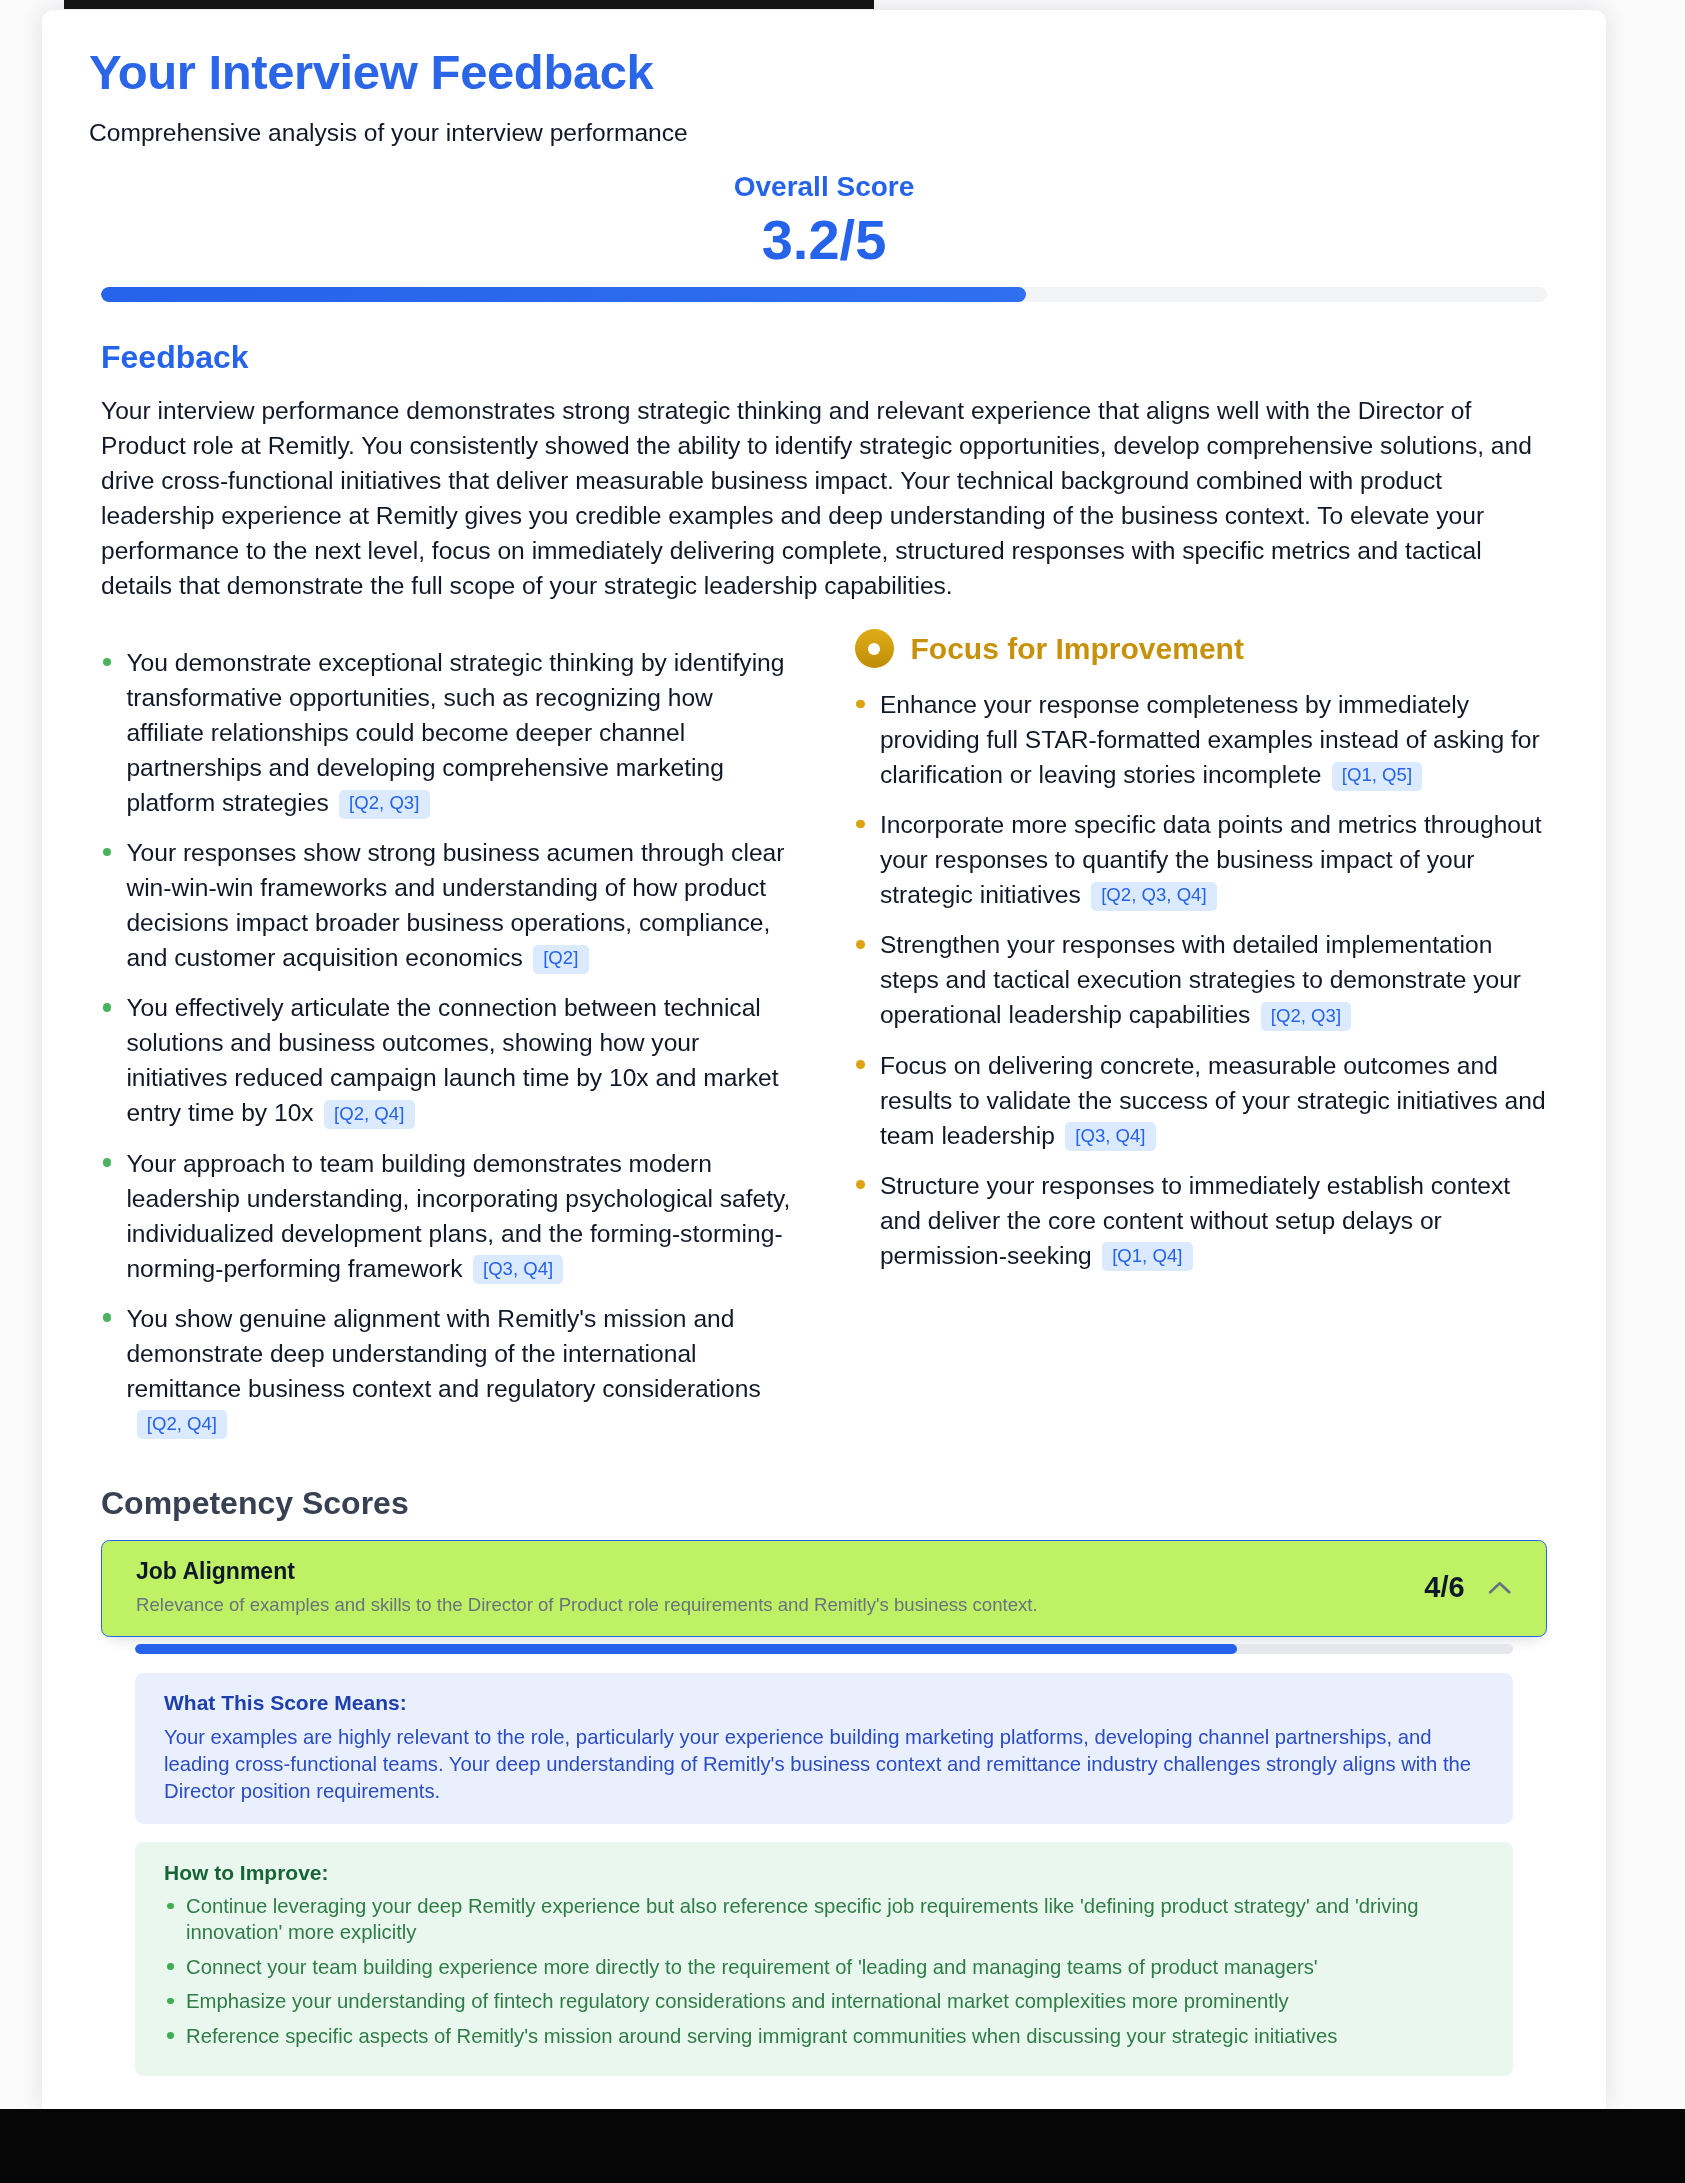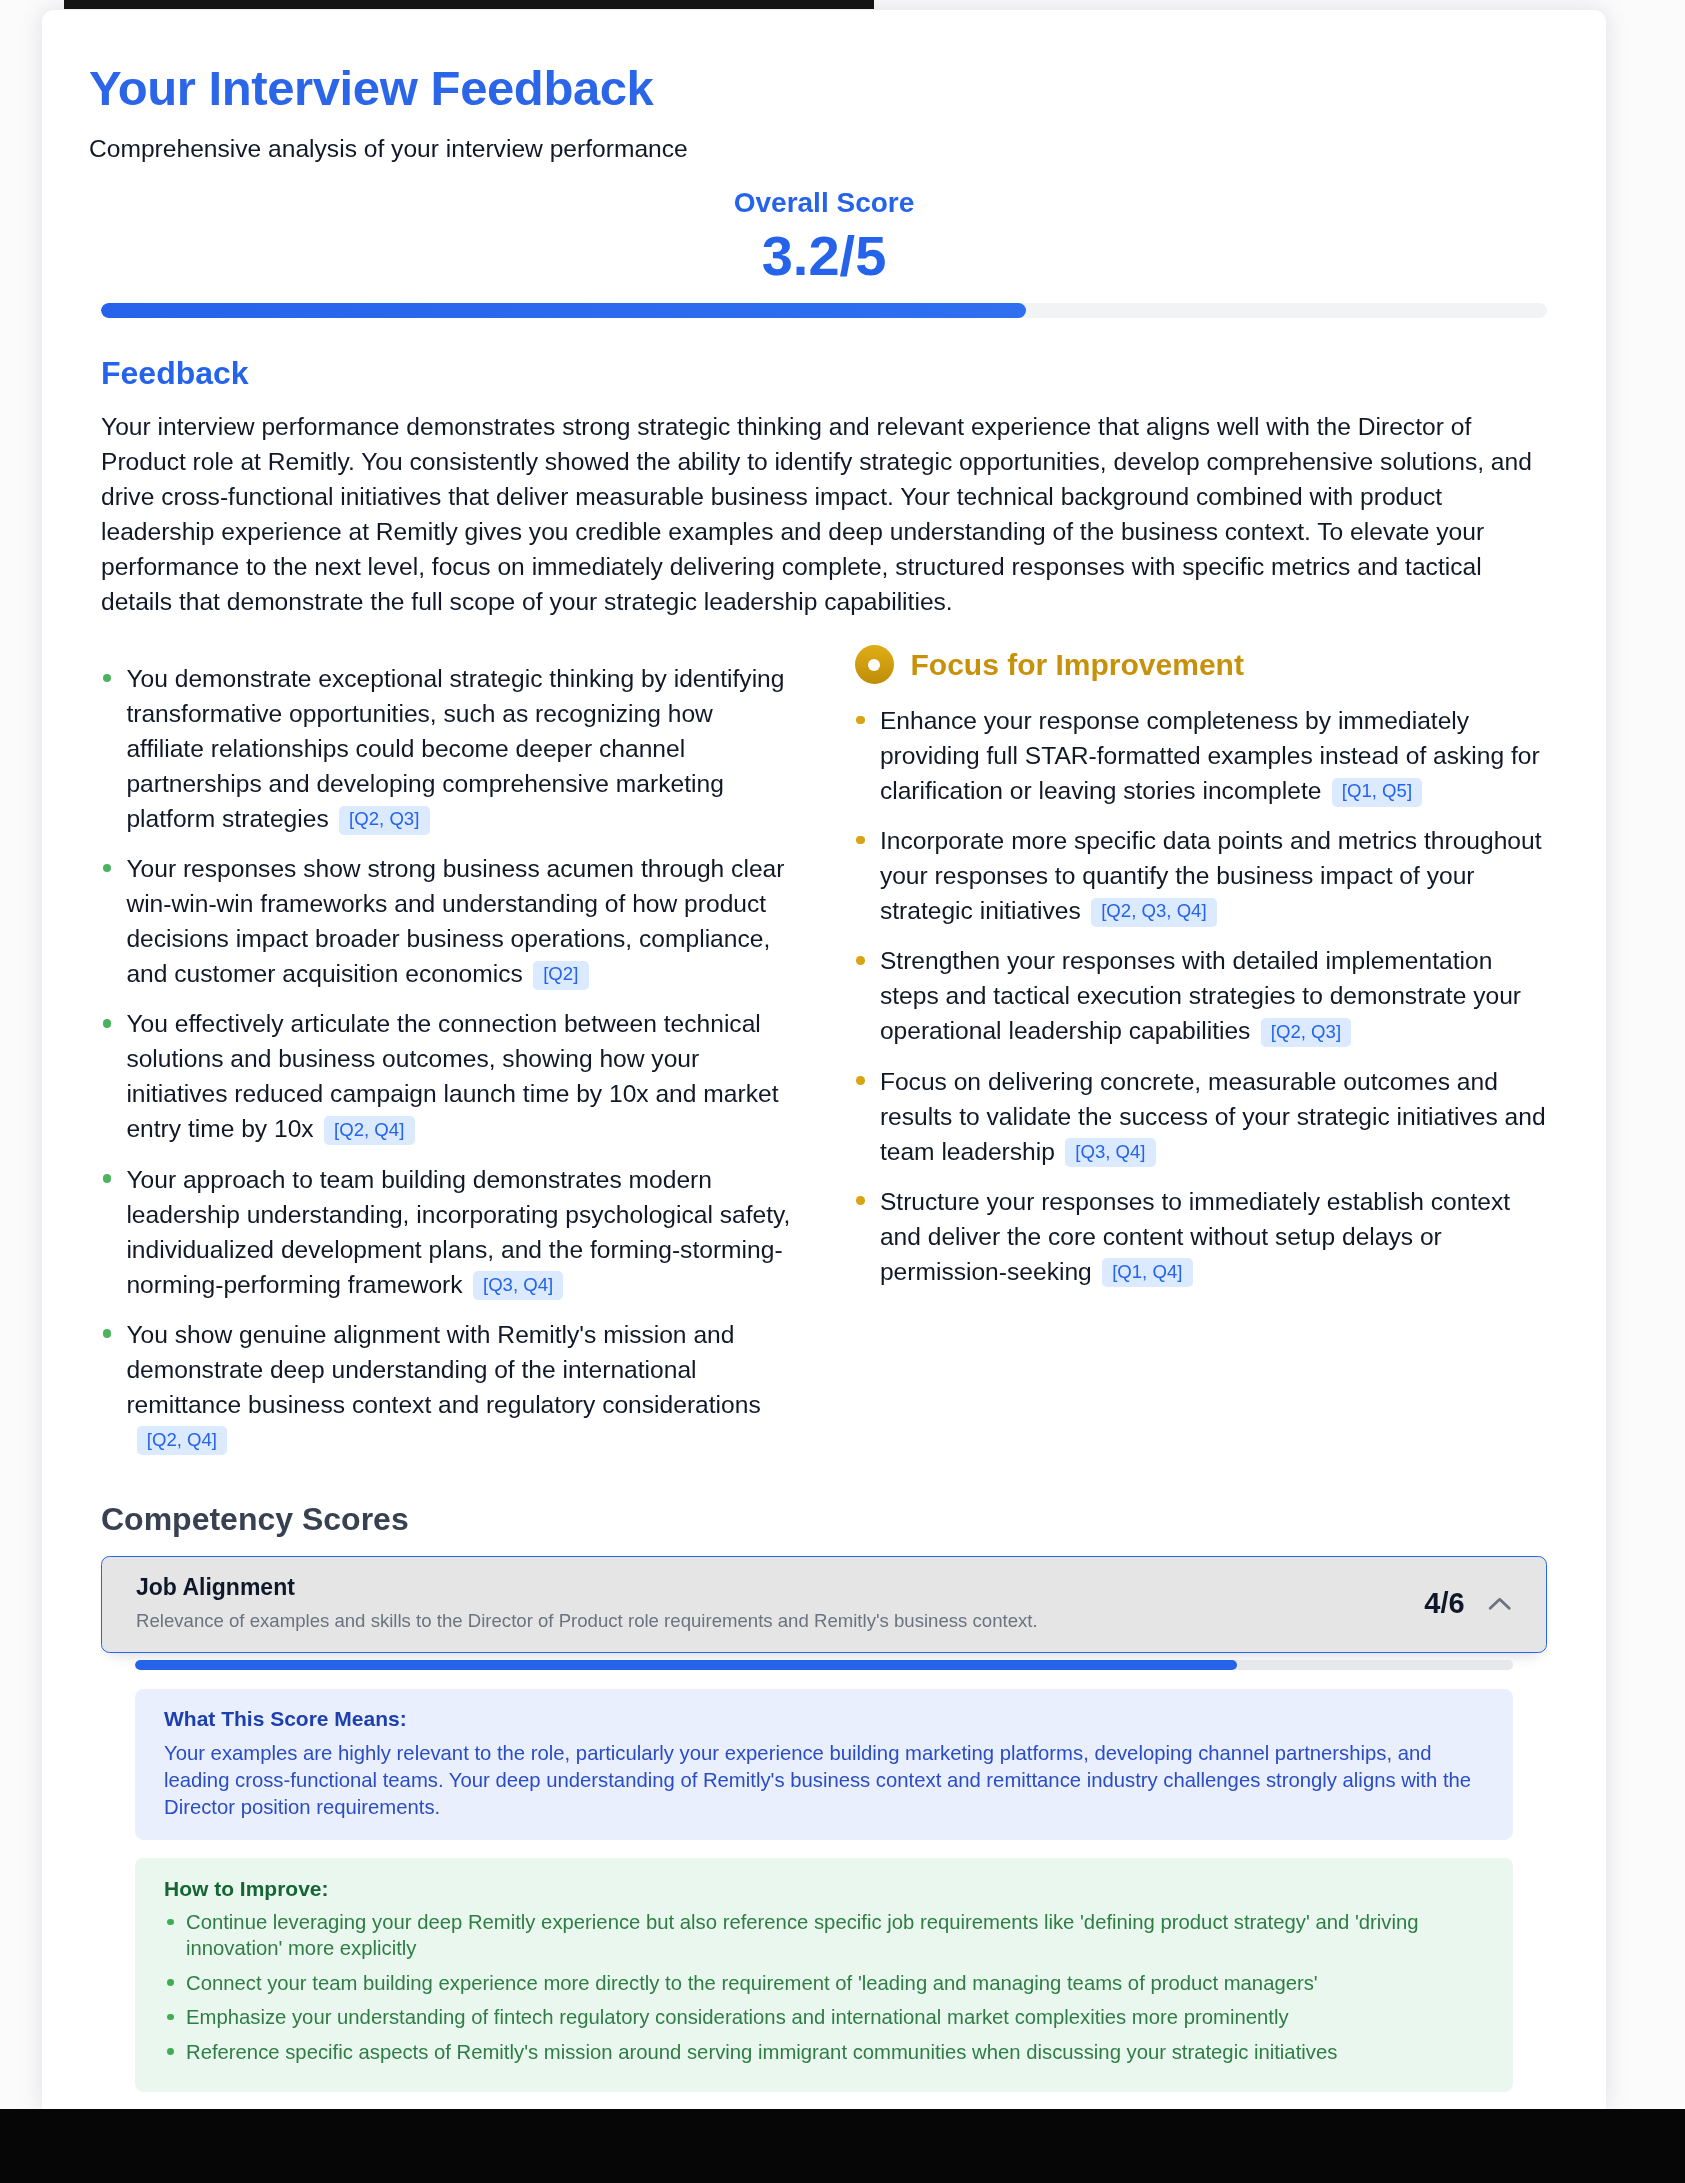--- a/index.html
+++ b/index.html
@@ -14,21 +14,21 @@
   .top-strip { position:absolute; top:0; left:64px; width:810px; height:8.5px; background:#141414; z-index:5; }
   .bottom-strip { position:absolute; top:2109px; left:0; width:1685px; height:75px; background:#060606; z-index:5; }
 
   .page-card {
     position:absolute; top:10.2px; left:42px;
     width:1564px; height:2099px;
     background:#ffffff;
     border-radius:12px 12px 0 0;
     box-shadow:0 0 24px rgba(15,23,42,.12);
     overflow:hidden;
-    padding-top:50px;
+    padding-top:34px;
   }
   .header { padding:0 47px; }
   .page-title { font-size:49px; font-weight:700; color:#2c66e8; letter-spacing:-0.4px; }
   .page-subtitle { margin-top:18.6px; font-size:24.6px; color:#111827; }
 
   .inner { padding:0 59px; }
 
   
   .score-section { margin-top:24px; text-align:center; }
   .score-label { font-size:28px; font-weight:700; color:#2563eb; }
@@ -63,21 +63,21 @@
     font-size:18.6px; line-height:24px; border-radius:5.1px; white-space:nowrap;
     vertical-align:1.7px;
   }
 
   
   .competency { margin-top:29px; }
   .comp-h2 { font-size:32px; font-weight:700; color:#374151; }
   .comp-card {
     margin-top:18.6px;
     border:1.7px solid #2563eb; border-radius:8.5px;
-    background:#e5e5e5;
+    background:#bef264;
     box-shadow:0 10.2px 13.6px -8.5px rgba(15,23,42,.18);
     padding:17px 34px 20.3px;
     display:flex; align-items:center; justify-content:space-between;
     cursor:pointer;
   }
   .comp-title { font-size:23px; font-weight:700; color:#0f172a; }
   .comp-desc { margin-top:8.5px; font-size:18.6px; color:#6b7280; }
   .comp-score { display:flex; align-items:center; gap:22px; flex:0 0 auto; margin-left:34px; }
   .comp-score .num { font-size:29px; font-weight:700; color:#0f172a; }
 

